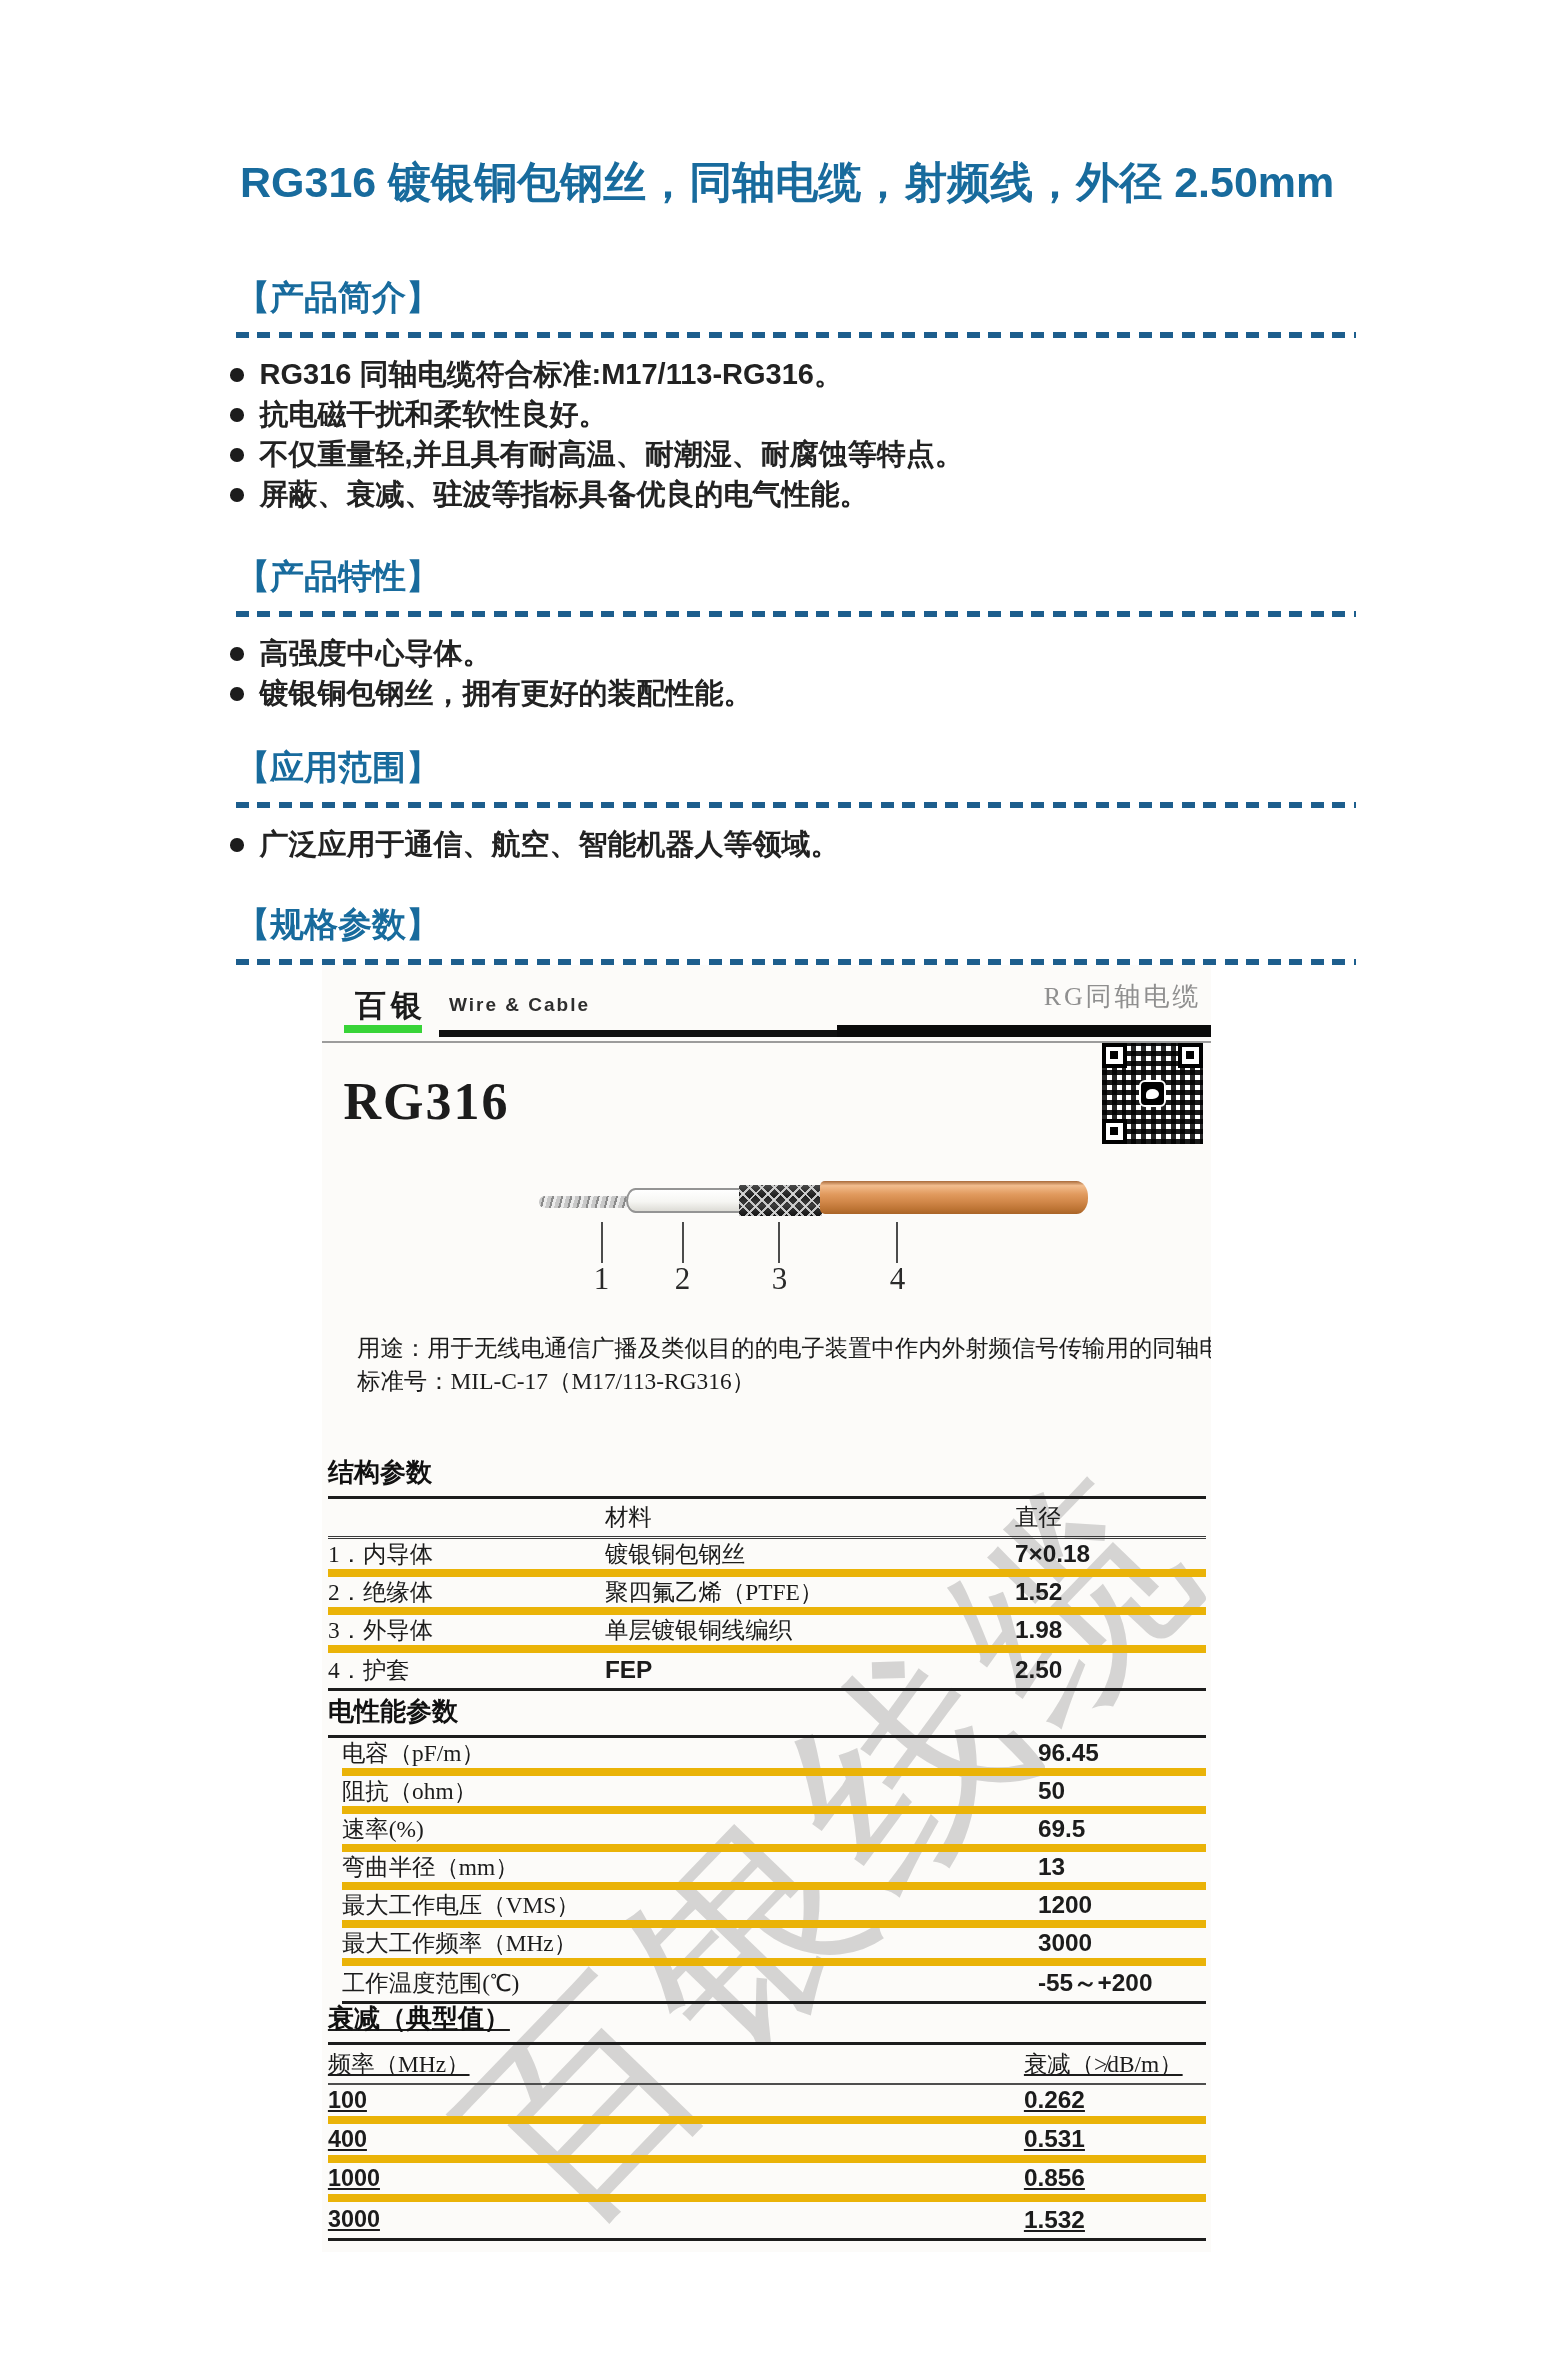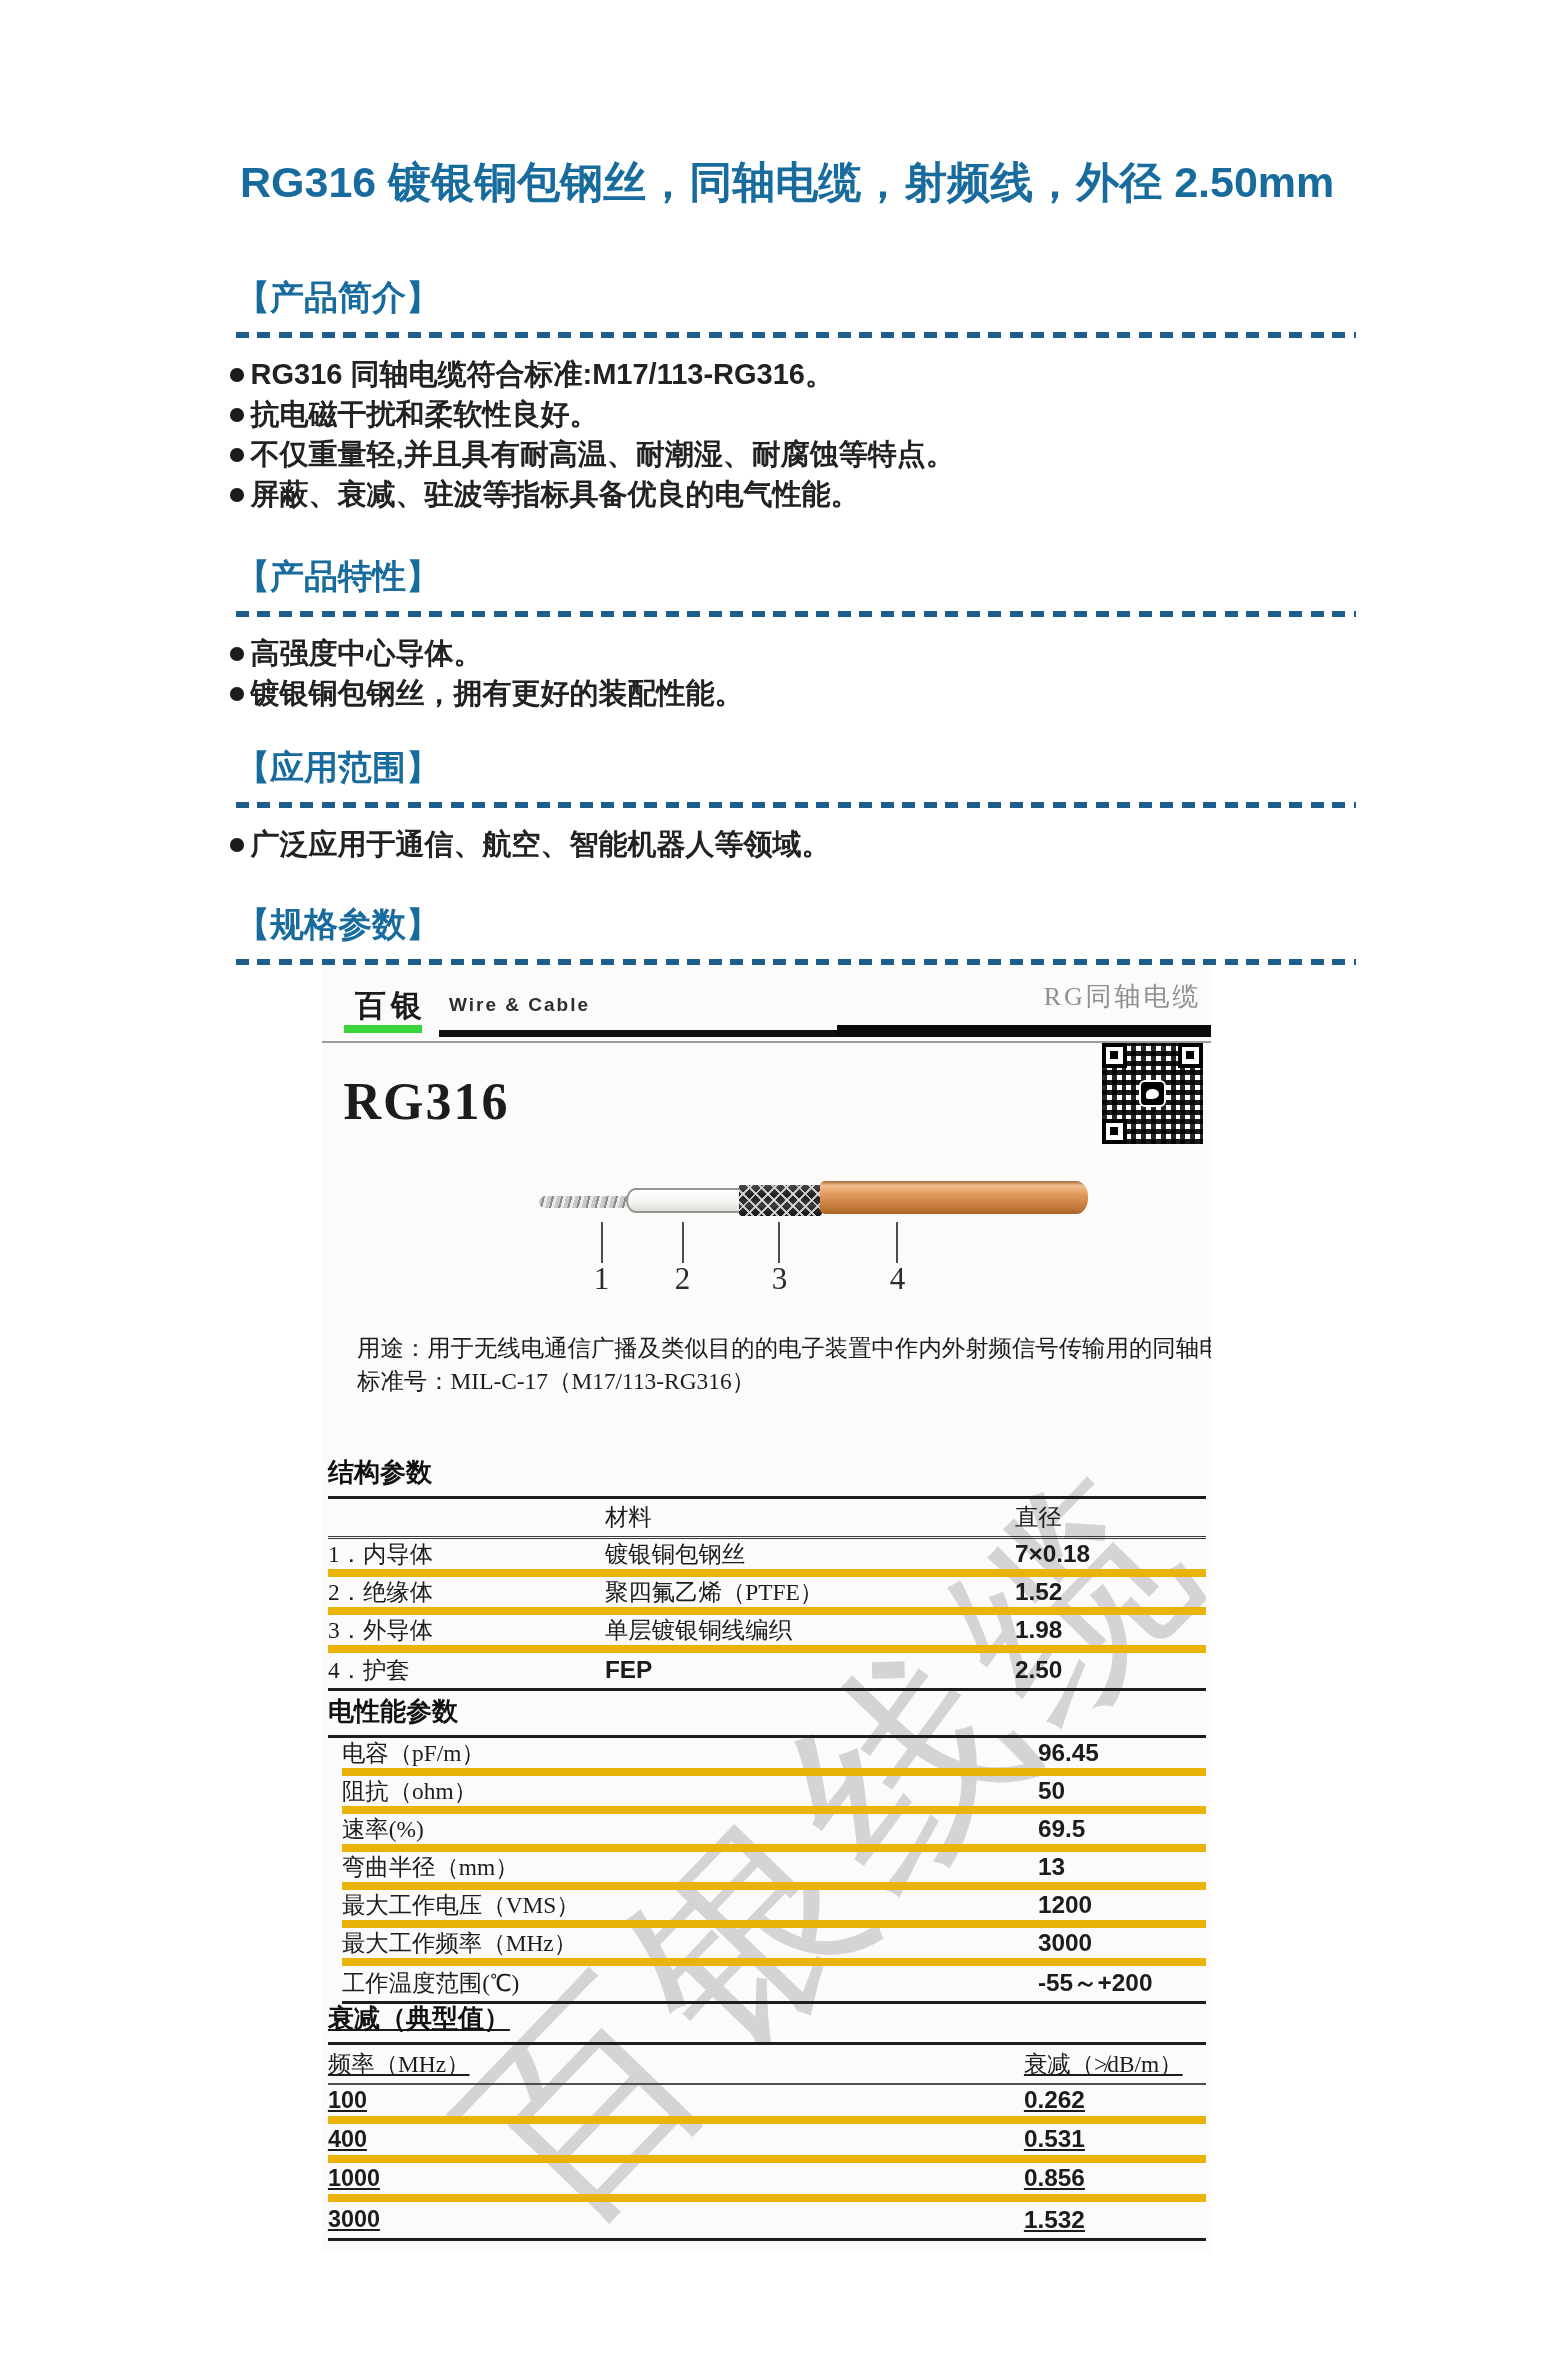--- a/index.html
+++ b/index.html
@@ -8,21 +8,21 @@
 
   
   .doc-title{position:absolute;left:232px;top:146px;margin:8px;
              font-size:43px;font-weight:bold;color:#186b9d;white-space:nowrap;}
 
   .sec{position:absolute;left:236px;width:1120px;}
   .sec h2{margin:0;font-size:34px;font-weight:bold;color:#186b9d;}
   .sec .dashes{position:absolute;left:0;top:57px;width:100%;height:5.9px;
                background:repeating-linear-gradient(90deg,#1d5e8d 0 12.7px,transparent 12.7px 21.5px);}
   .sec ul{position:absolute;left:-5.9px;top:80px;margin:0;padding:0;list-style:none;white-space:nowrap;}
-  .sec li{display:flex;align-items:center;height:40px;font-size:29px;font-weight:600;color:#222;}
+  .sec li{display:flex;align-items:center;height:40px;font-size:29px;font-weight:600;color:#222;gap:9px;}
   .dot{flex:none;width:13.7px;height:13.7px;border-radius:50%;background:#1c1c1c;margin-right:6.8px;}
 
   #sec-intro{top:275px;} #sec-feature{top:554px;} #sec-apps{top:745px;} #sec-spec{top:902px;}
 
   
   .datasheet{position:absolute;left:322px;top:965px;width:889px;height:1287px;
              background:#fcfbf9;font-family:"Liberation Serif",serif;color:#1c1c1c;overflow:hidden;}
 
   .ds-brand{position:absolute;left:33px;top:19.5px;font-size:31px;font-weight:bold;letter-spacing:4.9px;}
   .ds-green{position:absolute;left:21.5px;top:60px;width:78px;height:7.8px;background:#38d438;}

